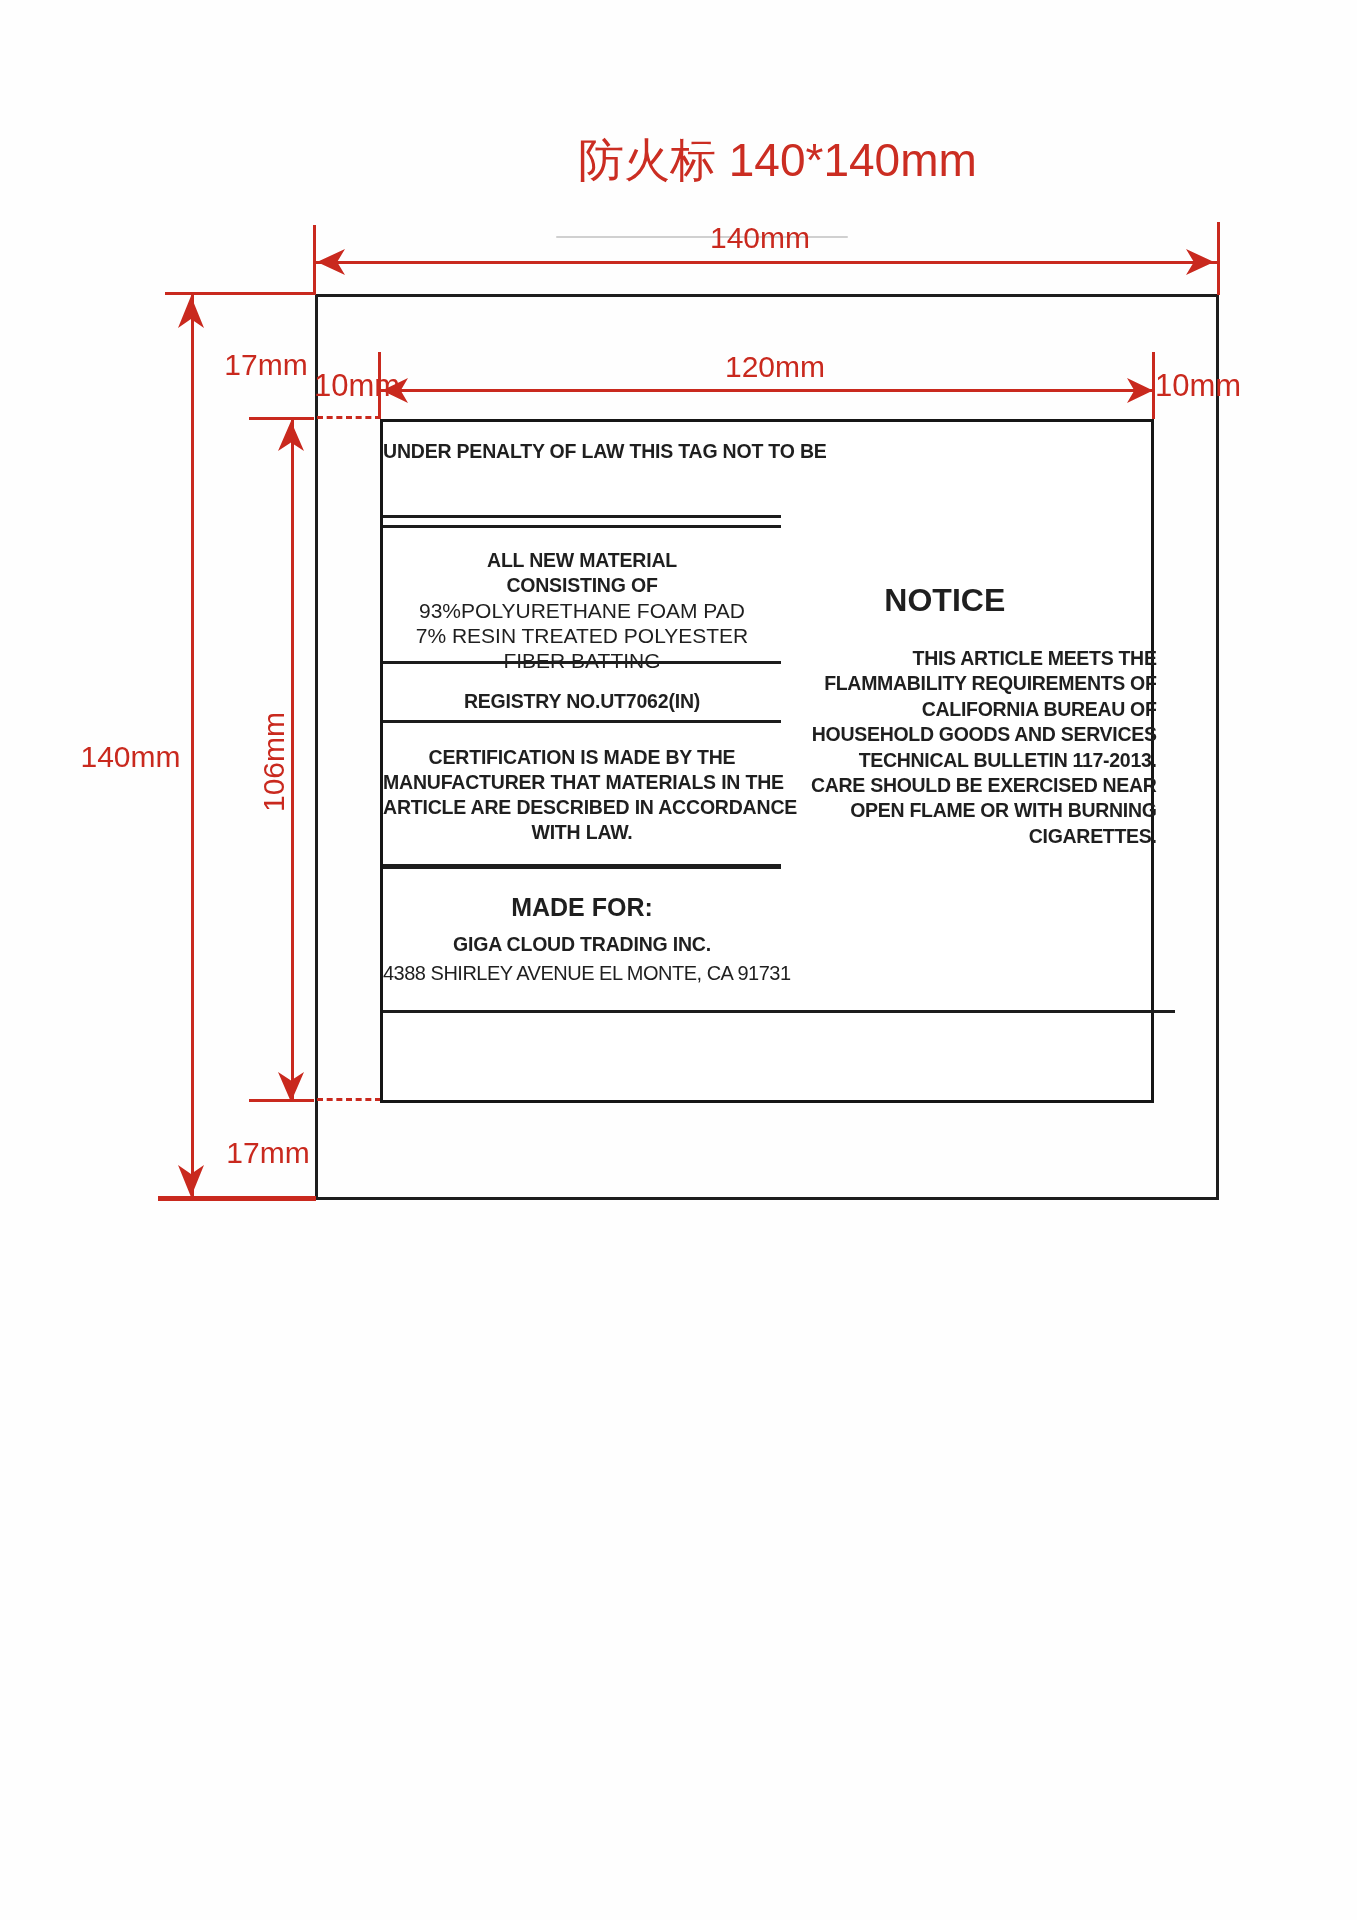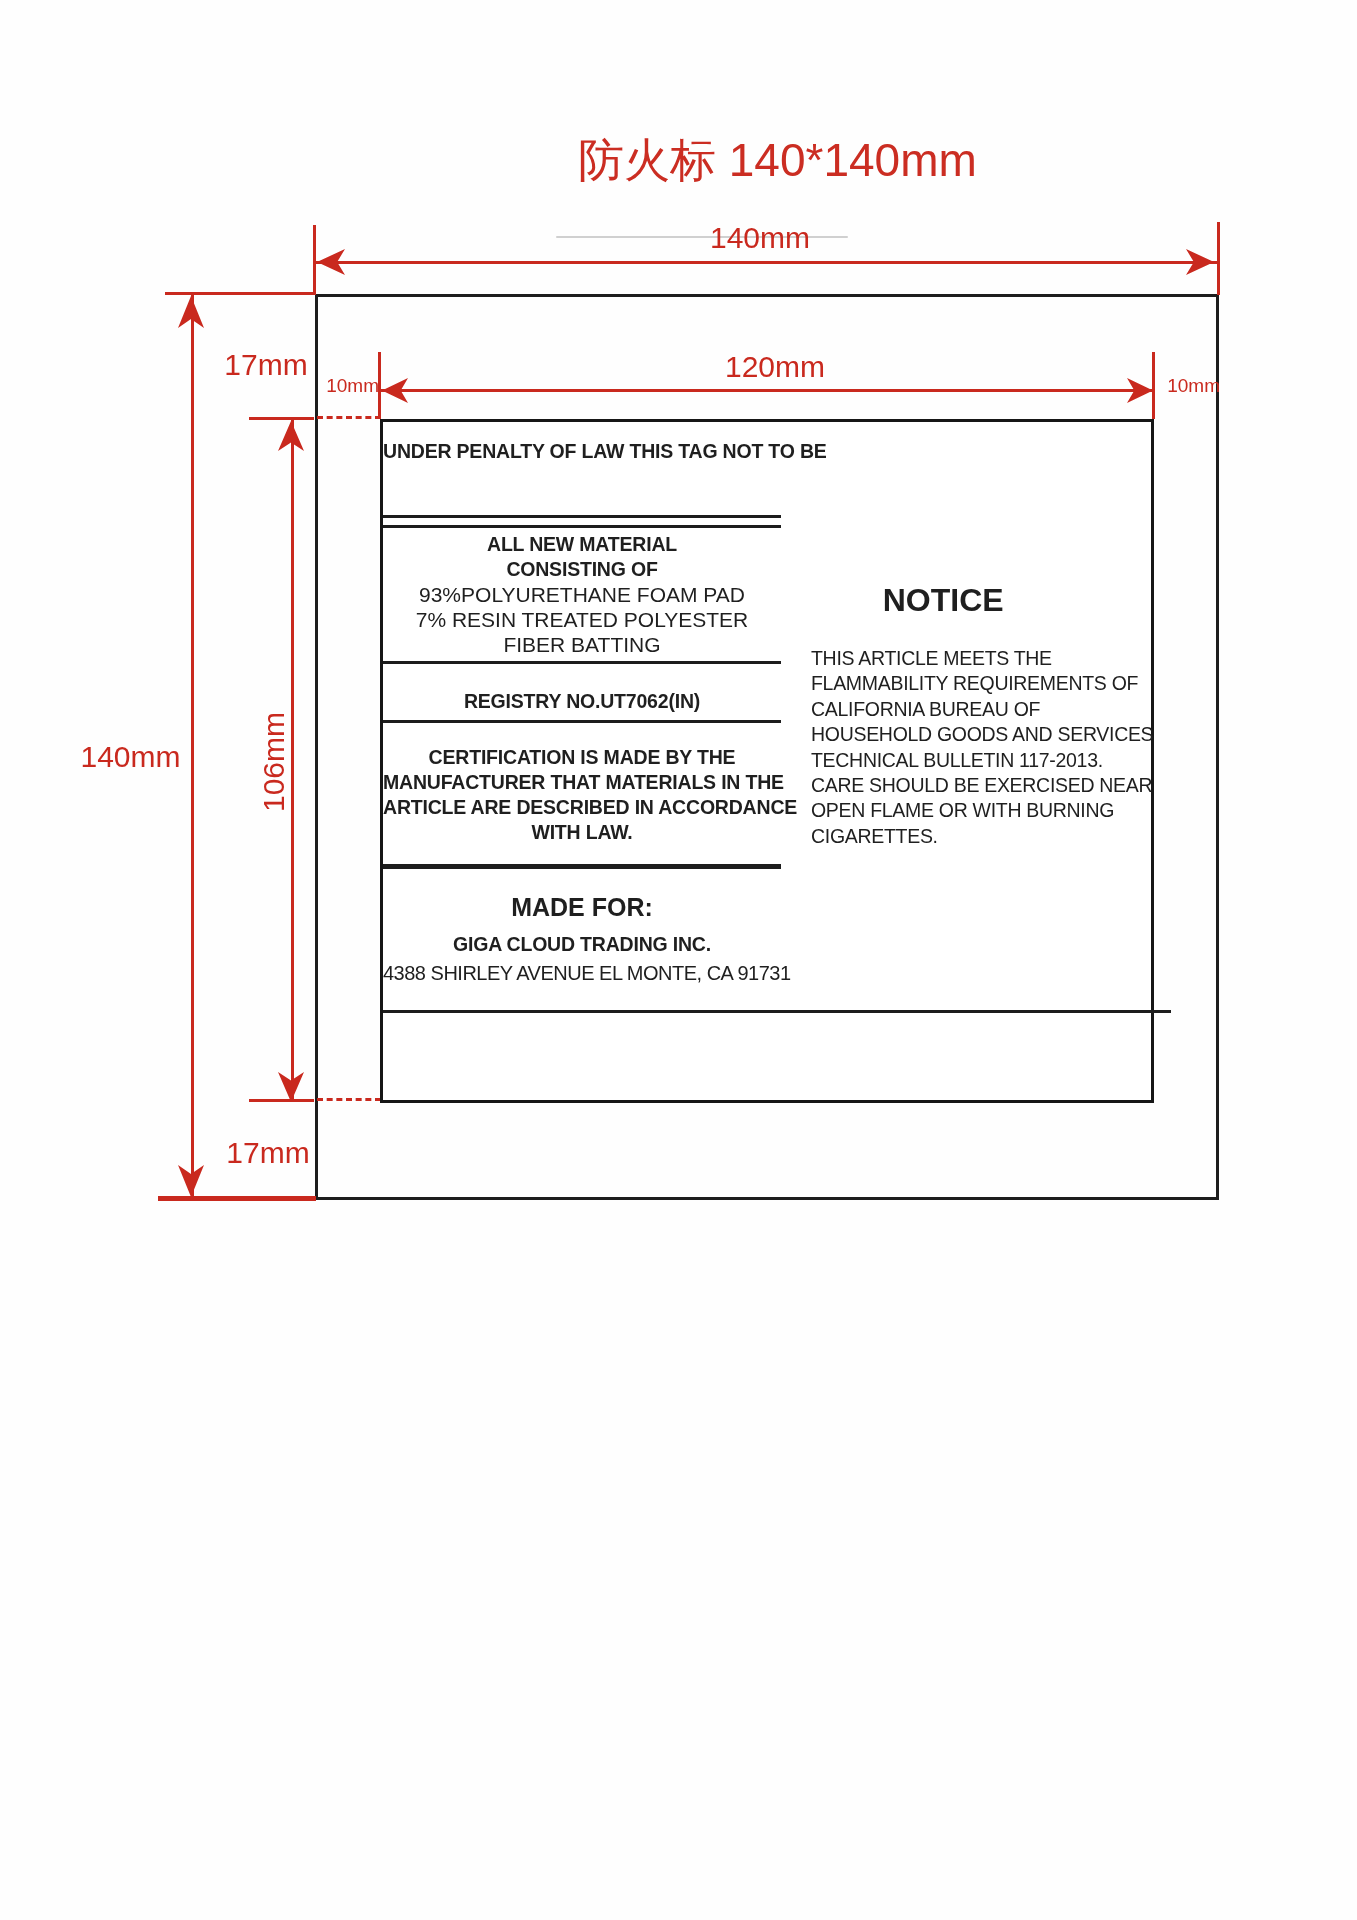--- a/index.html
+++ b/index.html
@@ -14,55 +14,55 @@
   }
   
   .rline{position:absolute;background:var(--red);}
   .rdash{position:absolute;height:0;border-top:3px dashed var(--red);}
   .ah{position:absolute;background:var(--red);}
   .ah-left {clip-path:polygon(0 50%,100% 0,72% 50%,100% 100%);}
   .ah-right{clip-path:polygon(100% 50%,0 0,28% 50%,0 100%);}
   .ah-up   {clip-path:polygon(50% 0,0 100%,50% 72%,100% 100%);}
   .ah-down {clip-path:polygon(50% 100%,0 0,50% 28%,100% 0);}
   .dim{position:absolute;color:var(--red);font-size:30px;line-height:32px;text-align:center;}
-  .dim-small{position:absolute;color:var(--red);font-size:19px;line-height:26px;text-align:right;}
+  .dim-small{position:absolute;color:var(--red);font-size:31px;line-height:26px;text-align:right;}
   .rot{transform:rotate(-90deg);transform-origin:center center;}
   .page-title{
     position:absolute;left:578px;top:134px;width:340px;text-align:center;
     color:#cb2d22;font-size:46px;line-height:52px;white-space:nowrap;
   }
   
   .outer-box{position:absolute;left:315px;top:294px;width:904px;height:906px;
     border:3px solid var(--ink);box-sizing:border-box;background:transparent;}
   .inner-box{position:absolute;left:380px;top:419px;width:774px;height:684px;
     border:3px solid #161616;box-sizing:border-box;display:flex;background:#fff;}
   .leftcol{width:398px;display:flex;flex-direction:column;box-sizing:border-box;}
   .vdivider{width:8px;background:#111;}
   .rightcol{flex:1;display:flex;flex-direction:row;box-sizing:border-box;}
   .sec{box-sizing:border-box;text-align:center;}
   .sec1{height:96px;border-bottom:3px solid var(--ink);padding-top:16px;}
   .gap{height:7px;}
-  .sec2{height:139px;border-top:3px solid var(--ink);border-bottom:3px solid var(--ink);padding-top:4px;}
+  .sec2{height:139px;border-top:3px solid var(--ink);border-bottom:3px solid var(--ink);padding-top:20px;}
   .sec3{height:59px;border-bottom:3px solid var(--ink);padding-top:25px;}
   .sec4{height:146px;border-bottom:5px solid var(--ink);padding-top:22px;}
   .sec5{height:144px;border-bottom:3px solid var(--ink);padding-top:24px;}
   .sec6{flex:1;padding-top:12px;text-align:left;}
   .bline{font-size:19.5px;font-weight:bold;line-height:27px;letter-spacing:-0.2px;white-space:pre;}
   .bline25{font-size:19.5px;font-weight:bold;line-height:25px;letter-spacing:-0.2px;white-space:nowrap;}
   .nline{font-size:21px;font-weight:normal;line-height:25px;white-space:nowrap;}
   .madefor-h{font-size:25px;font-weight:bold;line-height:28px;}
   .company{font-size:19.5px;font-weight:bold;line-height:22px;margin-top:12px;letter-spacing:-0.2px;}
   .address{font-size:20px;font-weight:normal;line-height:24px;margin-top:6px;letter-spacing:-0.5px;white-space:nowrap;}
   .daterow{padding-left:26px;font-size:20px;font-weight:bold;line-height:26px;letter-spacing:-0.2px;}
   .blank{display:inline-block;width:170px;height:15px;border-bottom:3px solid var(--ink);}
   .madein{text-align:center;font-size:22px;font-weight:bold;margin-top:10px;letter-spacing:-0.2px;}
   .notice-cell{height:591px;box-sizing:border-box;border-bottom:3px solid var(--ink);}
   .notice-h{margin-top:160px;padding-right:66px;text-align:center;font-size:32px;font-weight:bold;line-height:36px;letter-spacing:0;}
   .notice-body{margin:28px 18px 0 30px;}
-  .notice-line{font-size:19.5px;font-weight:normal;line-height:25.4px;letter-spacing:-0.3px;white-space:nowrap;}
+  .notice-line{font-size:19.5px;font-weight:bold;line-height:25.4px;letter-spacing:-0.3px;white-space:nowrap;text-align:right;}
   .bottom-cell{flex:1;}
   
   .artifact{position:absolute;border-radius:2px;}
 </style>
 </head>
 <body>
 
 <div class="canvas">
 
   <div class="page-title">防火标 140*140mm</div>

